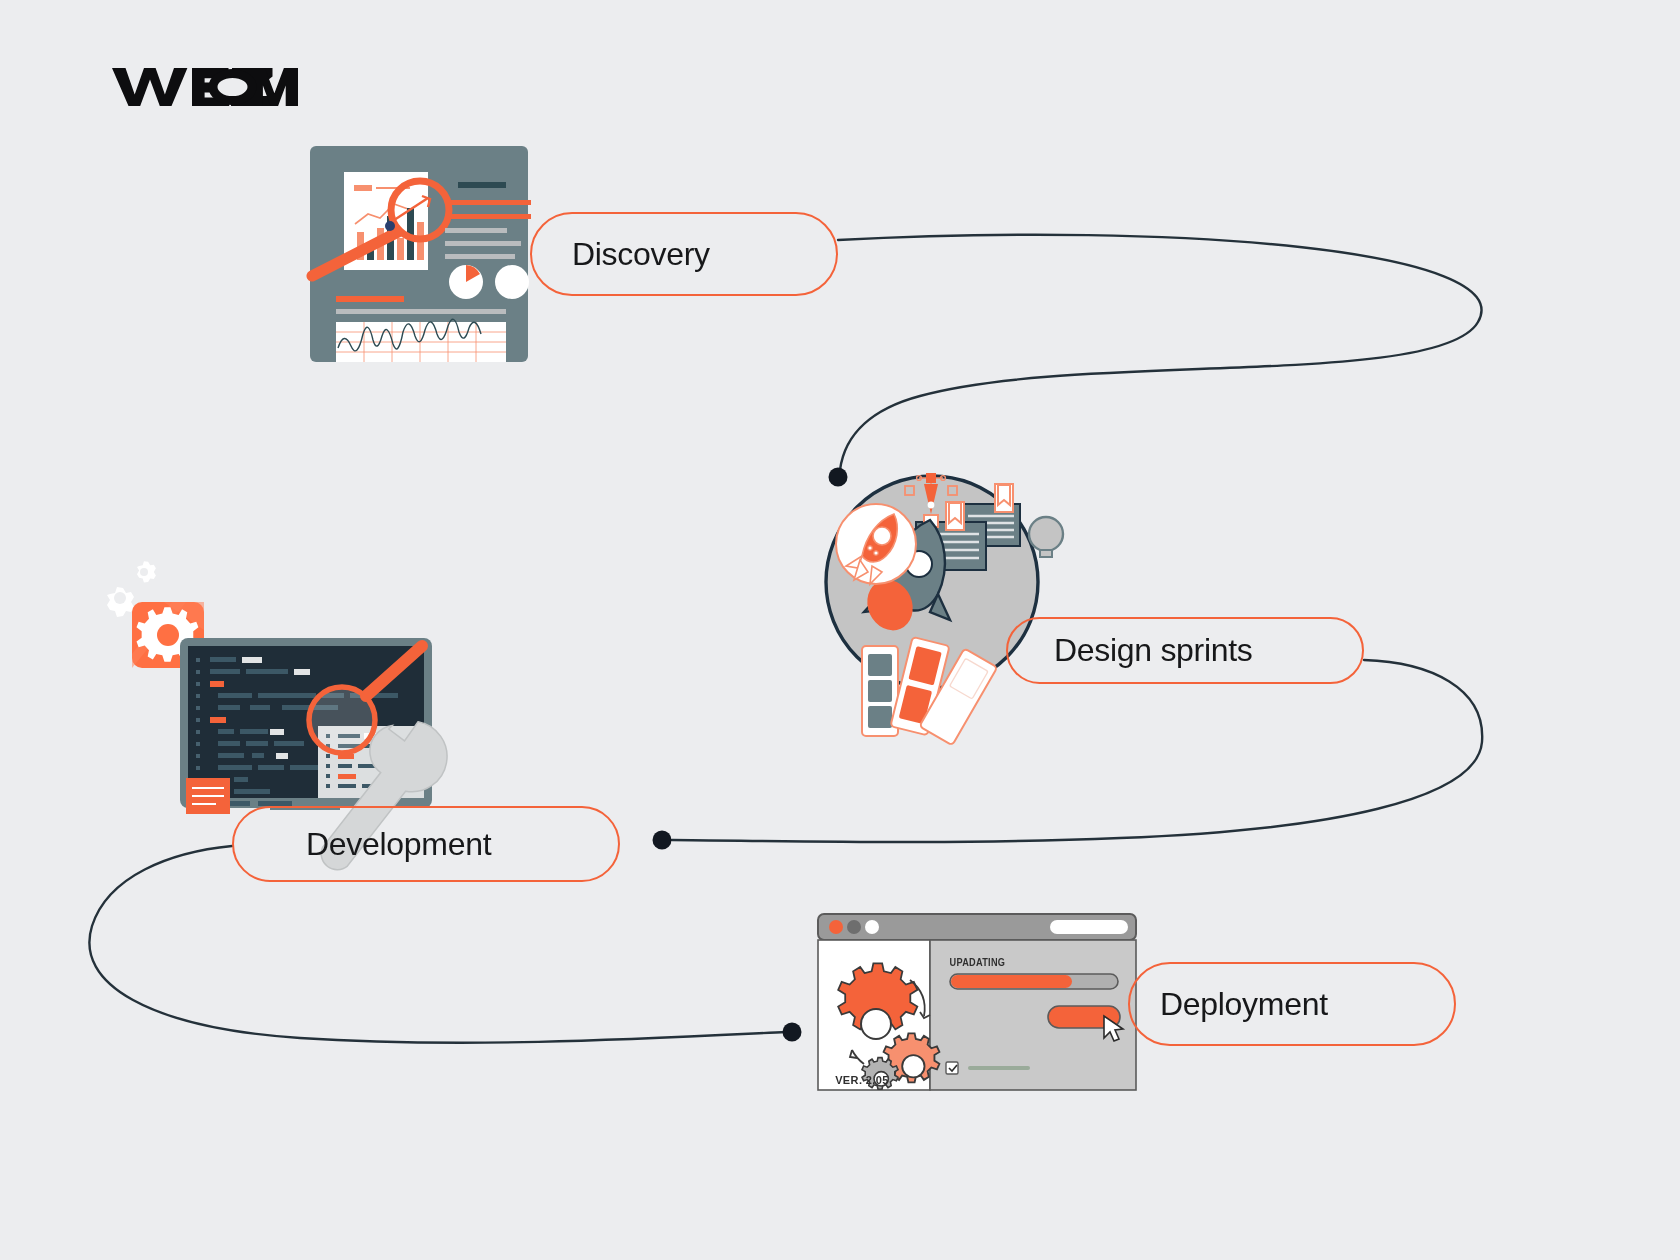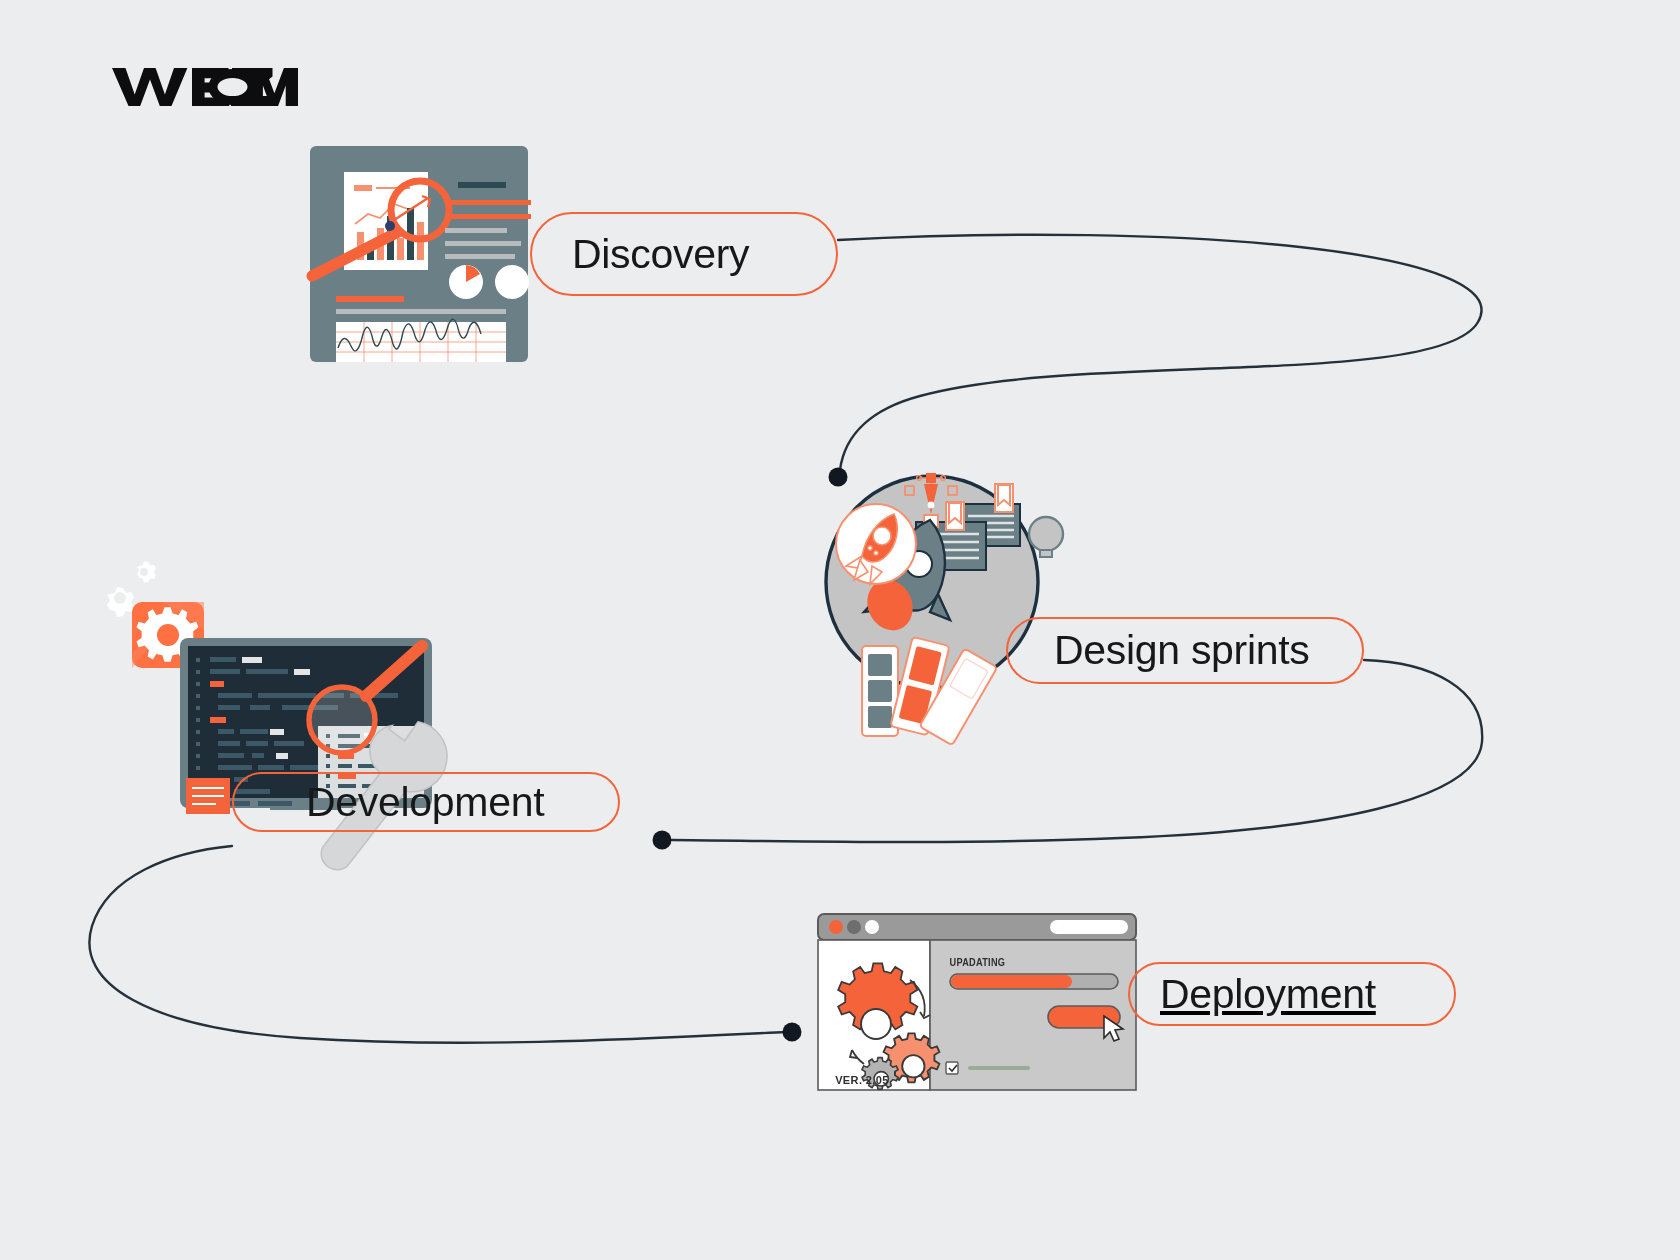--- a/index.html
+++ b/index.html
@@ -22,29 +22,29 @@
   .pill{
     position:absolute;
     border:2.5px solid #f4633a;
     border-radius:999px;
     background:transparent;
     display:flex;align-items:center;
     box-sizing:border-box;
   }
   .pill-text{
     color:#17181a;
-    font-size:41px;
+    font-size:32px;
     font-weight:400;
     letter-spacing:-0.3px;
     white-space:nowrap;
   }
   #pill-discovery{left:530px;top:212px;width:308px;height:84px;padding-left:40px;}
   #pill-design{left:1006px;top:617px;width:358px;height:67px;padding-left:46px;}
-  #pill-development{left:232px;top:772px;width:388px;height:60px;padding-left:72px;}
-  #pill-deployment{left:1128px;top:962px;width:328px;height:64px;padding-left:30px;text-decoration:underline;}
+  #pill-development{left:232px;top:806px;width:388px;height:76px;padding-left:72px;}
+  #pill-deployment{left:1128px;top:962px;width:328px;height:84px;padding-left:30px;}
 
   
   #ill-discovery{left:310px;top:146px;width:222px;height:218px;}
   #ill-design{left:820px;top:460px;width:250px;height:262px;}
   #ill-development{left:78px;top:528px;width:400px;height:282px;}
   #ill-deployment{left:818px;top:914px;width:320px;height:176px;}
   svg{display:block;overflow:visible;}
 </style>
 </head>
 <body>

